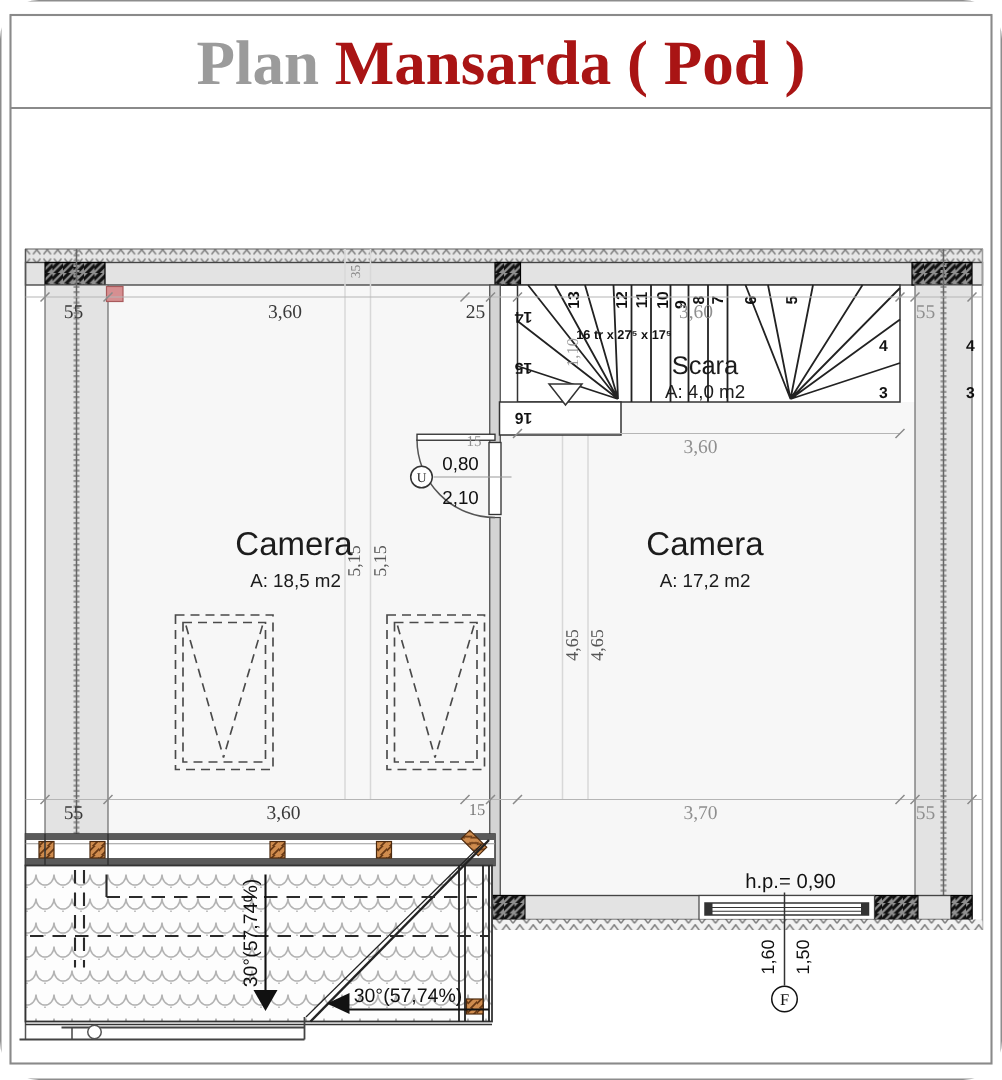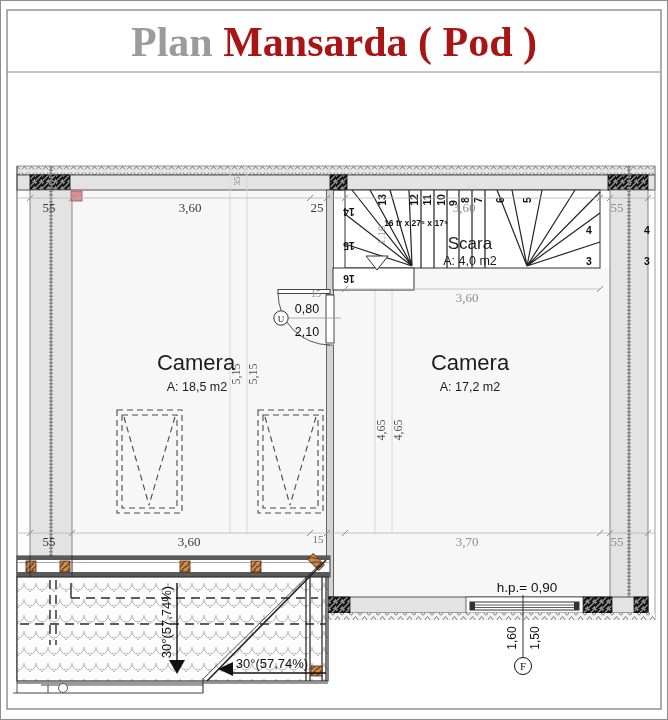--- a/index.html
+++ b/index.html
@@ -1,17 +1,17 @@
 <!DOCTYPE html>
 <html><head>
 <meta charset="utf-8">
 <style>
   html,body{margin:0;padding:0;background:#fff;}
   .page{position:relative;width:668px;height:720px;background:#fff;
-        font-family:"Liberation Sans",sans-serif;overflow:hidden;}
+        font-family:"Liberation Sans",sans-serif;overflow:hidden;border-radius:26px;}
   svg{display:block;}
   text{user-select:none;}
   .ser{font-family:"Liberation Serif","DejaVu Serif",serif;}
   .san{font-family:"Liberation Sans","DejaVu Sans",sans-serif;}
   .dimD{fill:#3a3a3a;font-size:13px;}
   .dimG{fill:#8f8f8f;font-size:13px;}
   .dimS{fill:#8f8f8f;font-size:10px;}
   .step{fill:#111;font-size:10.5px;font-weight:600;}
   .room{fill:#1c1c1c;font-size:22px;}
   .area{fill:#1c1c1c;font-size:12.5px;}

